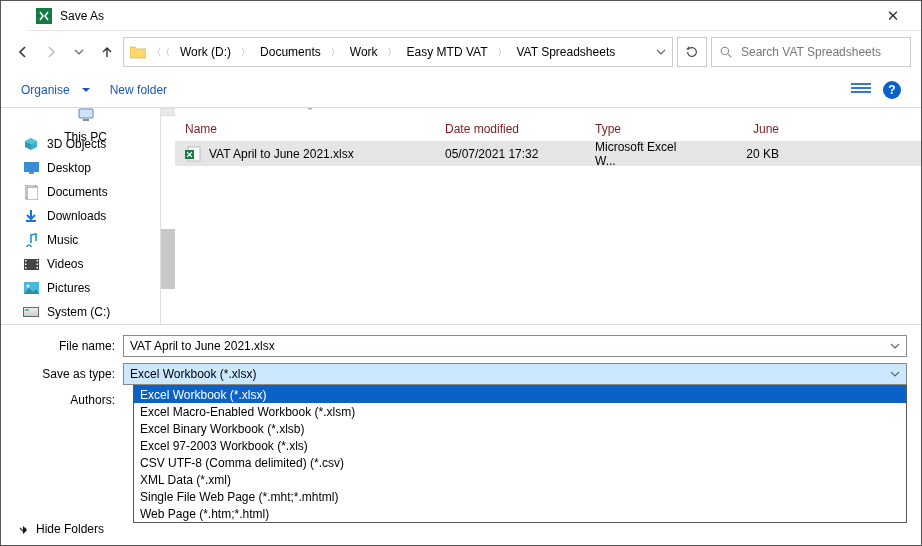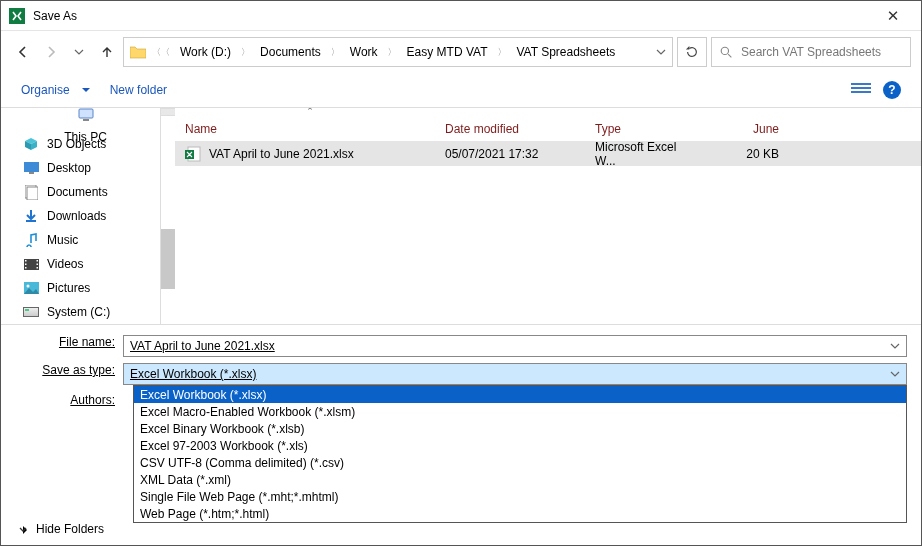--- a/index.html
+++ b/index.html
@@ -1,18 +1,18 @@
 <!DOCTYPE html>
 <html><head>
 <meta charset="utf-8">
 <style>
   * { box-sizing: border-box; margin: 0; padding: 0; font-family: "Segoe UI", Tahoma, sans-serif; font-size: 12px; }
   html, body { width: 922px; height: 546px; overflow: hidden; background: #fff; }
   .window { width: 100%; height: 100%; border: 1px solid #555; display: flex; flex-direction: column; background: #fff; }
-  .titlebar { height: 30px; display: flex; align-items: center; border-bottom: 1px solid #e5e5e5; padding: 0 8px; }
+  .titlebar { height: 30px; display: flex; align-items: center; border-bottom: 1px solid #e5e5e5; padding: 0 8px; margin-left: 27px; }
   .titlebar .app-icon { width: 16px; height: 16px; margin-right: 8px; }
   .titlebar .title { flex: 1; }
   .titlebar .close { width: 40px; text-align: center; font-size: 15px; color: #333; }
   .navbar { height: 42px; display: flex; align-items: center; gap: 4px; padding: 4px 10px; }
   .nav-btn { width: 24px; height: 24px; display: flex; align-items: center; justify-content: center; color: #555; }
   .nav-btn.disabled { color: #bbb; }
   .addr-box { flex: 1; height: 30px; border: 1px solid #ccc; display: flex; align-items: center; padding: 0 6px; gap: 4px; }
   .crumb { padding: 2px 4px; display:flex; align-items:center; }
   .crumb-sep { color: #888; font-size: 9px; padding: 0 2px; }
   .addr-drop { margin-left: auto; color: #666; }
@@ -31,21 +31,21 @@
   .col-hdr { display:flex; height:26px; border-bottom:1px solid #e5e5e5; align-items:center; color:#7f1d1d; }
   .col { padding:0 10px; }
   .col-name { width:260px; display:flex; align-items:center; gap:8px;}
   .col-date { width:150px;}
   .col-type { width:124px;}
   .col-size { width:80px; text-align:right; }
   .sort-ind { width:100%; text-align:center; font-size:9px; color:#666; height:8px; margin-top:-2px;}
   .file-rows { flex:1; }
   .file-row { display:flex; height:24px; align-items:center; background:#e5e5e5;}
   .bottom { border-top:1px solid #ddd; padding:10px 14px 8px 14px; display:flex; flex-direction:column; gap:6px;}
-  .form-row { display:flex; align-items:flex-start; gap:8px;text-decoration:underline; }
+  .form-row { display:flex; align-items:center; gap:8px; }
   .form-label { width:100px; text-align:right; }
   .text-input { flex:1; border:1px solid #888; height:22px; padding:0 6px; background:#fff; display:flex; align-items:center; justify-content:space-between;}
   .type-select { flex:1; border:1px solid #888; height:22px; padding:0 6px; background:#fff; display:flex; align-items:center; justify-content:space-between; background:#cce8ff;}
   .dropdown-list { position:relative; margin-left:118px; margin-top:-6px;}
   .dropdown-body { border:1px solid #555; background:#fff; position:absolute; left:0; right:0; }
   .dd-item { height:17px; padding:0 6px; display:flex; align-items:center; font-size:12px;}
   .dd-item.sel { background:#0a62c9; color:#fff; }
   .hide-folders { display:flex; align-items:center; gap:8px; padding:6px 14px;}
   svg { display:block; }
   

